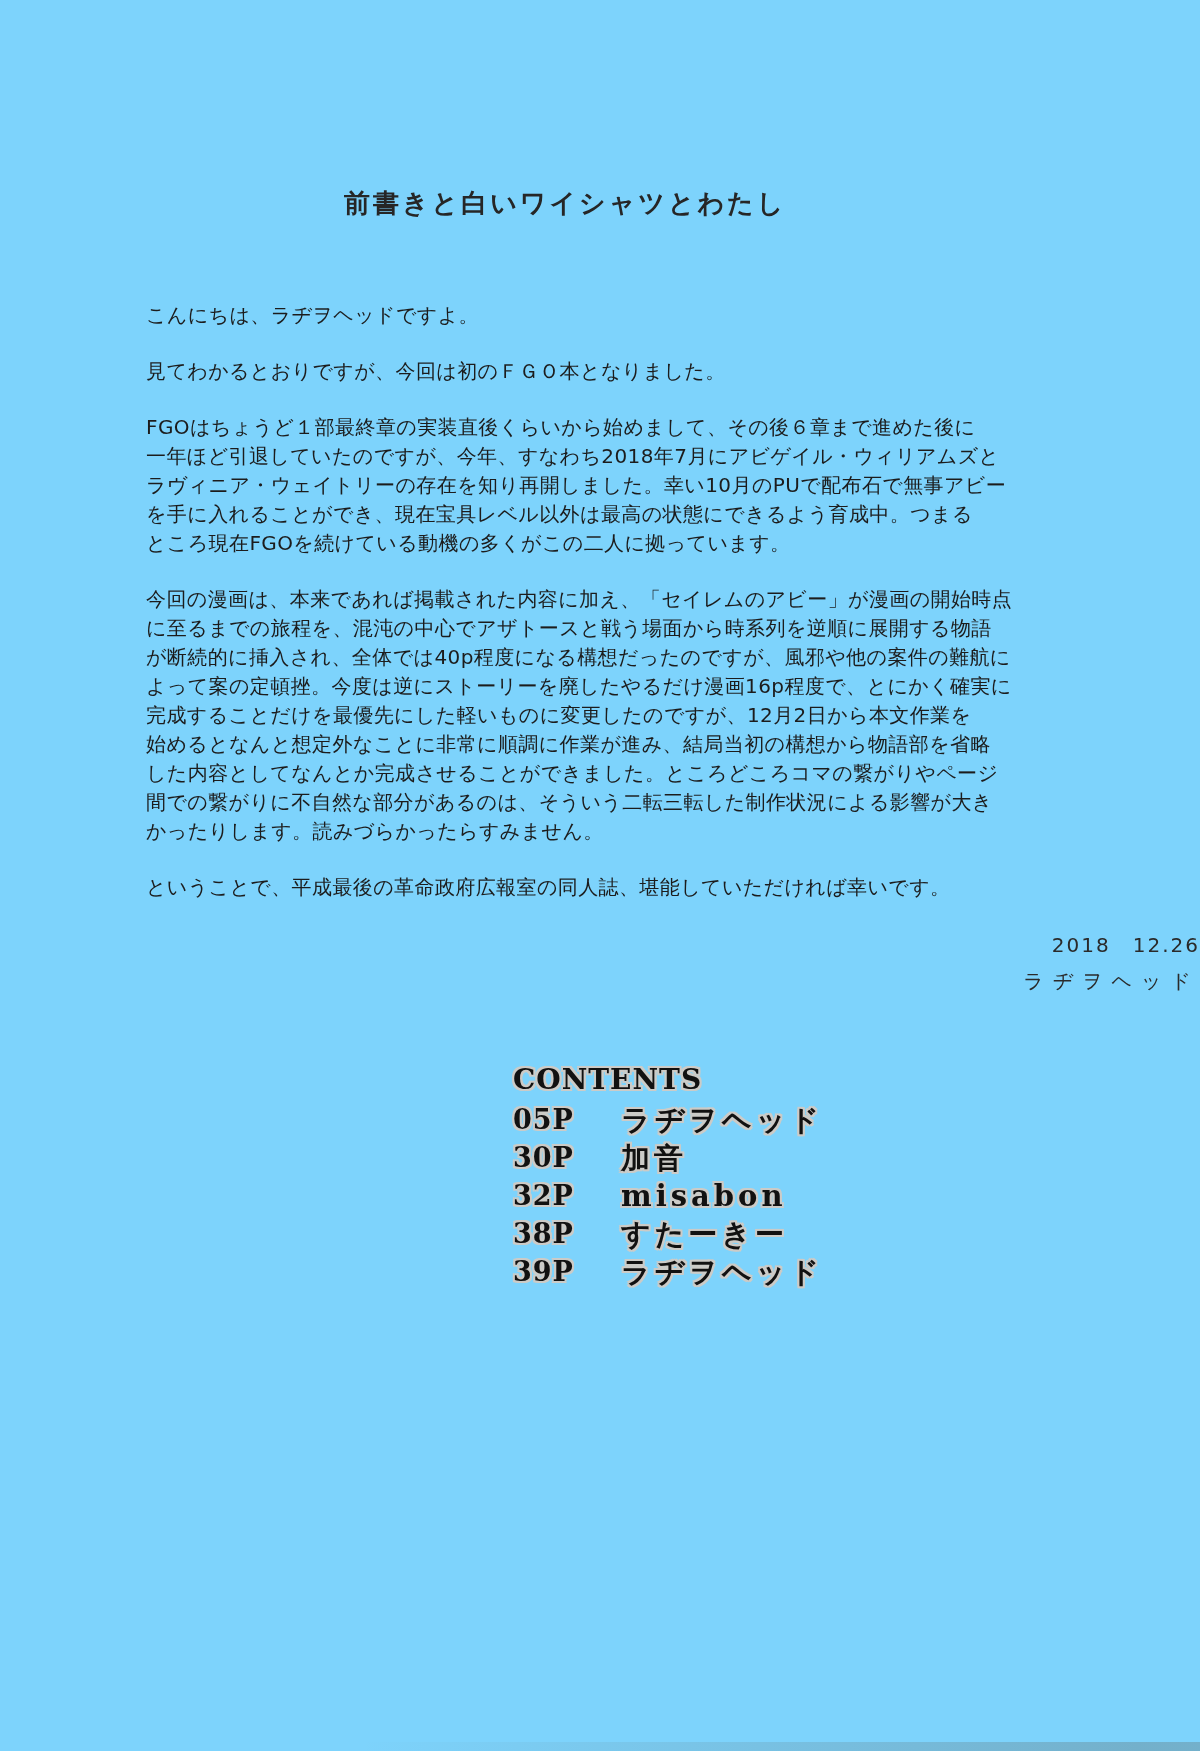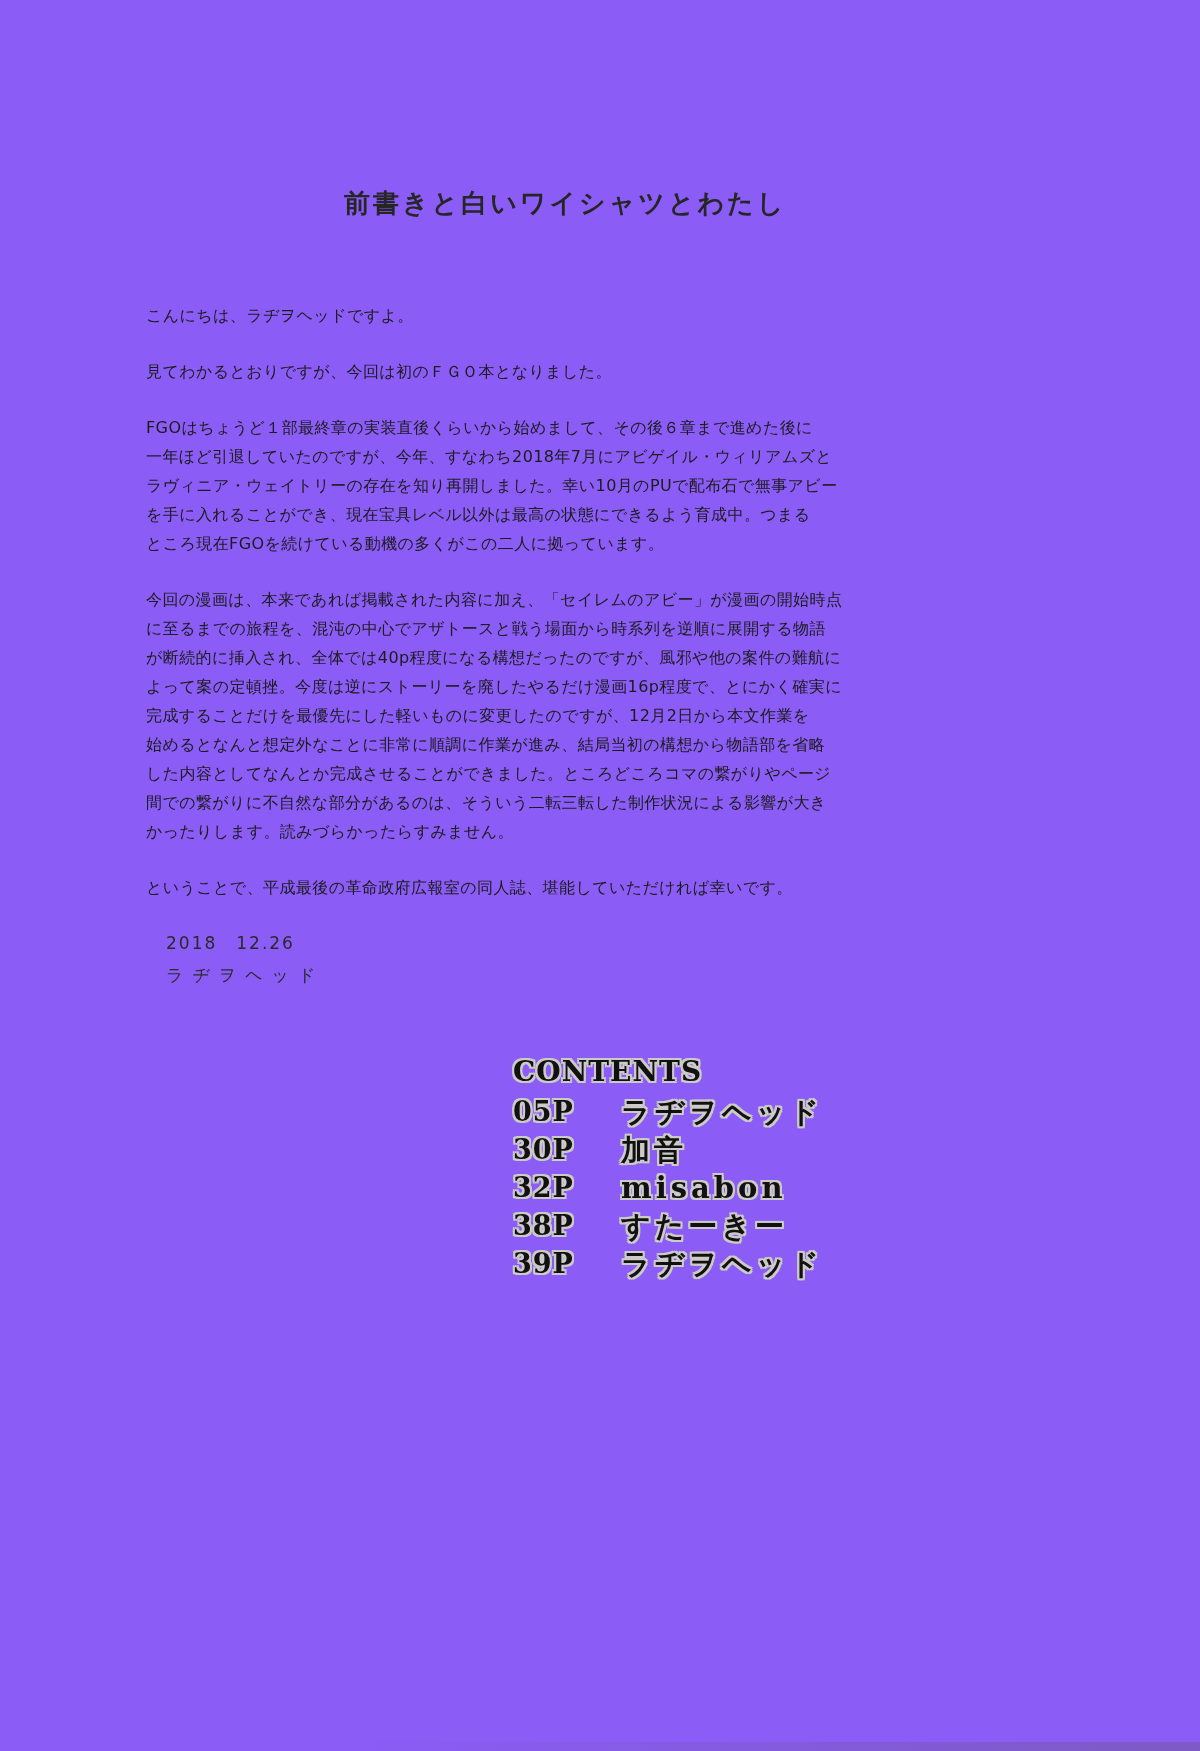--- a/index.html
+++ b/index.html
@@ -5,21 +5,21 @@
   html, body {
     margin: 0;
     padding: 0;
     background: #e8e6e2;
   }
   .page {
     position: relative;
     width: 1200px;
     height: 1751px;
     margin: 0 auto;
-    background: #8b5cf6;
+    background: #7dd3fc;
     color: #1e1e1e;
     font-family: "DejaVu Sans", "Liberation Sans", sans-serif;
     box-sizing: border-box;
     padding: 186px 0 0 146px;
     overflow: hidden;
   }
   
   .page::after {
     content: "";
     position: absolute;
@@ -37,30 +37,31 @@
     font-size: 26px;
     letter-spacing: 3px;
     color: #262626;
   }
   .body-text {
     margin-top: 80px;
     width: 880px;
   }
   .body-text p {
     margin: 0 0 27px 0;
-    font-size: 16px;
+    font-size: 20px;
     line-height: 29px;
     letter-spacing: 0.4px;
     white-space: pre-line;
     color: #1c1c1c;
   }
   .signature {
     margin: 30px 0 0 20px;
-    font-size: 17px;
+    font-size: 20px;
     color: #2a2a2a;
+    text-align: right;
   }
   .signature .sig-date {
     letter-spacing: 2px;
   }
   .signature .sig-author {
     margin-top: 9px;
     letter-spacing: 9px;
   }
   .contents {
     margin: 68px 0 0 335px;

